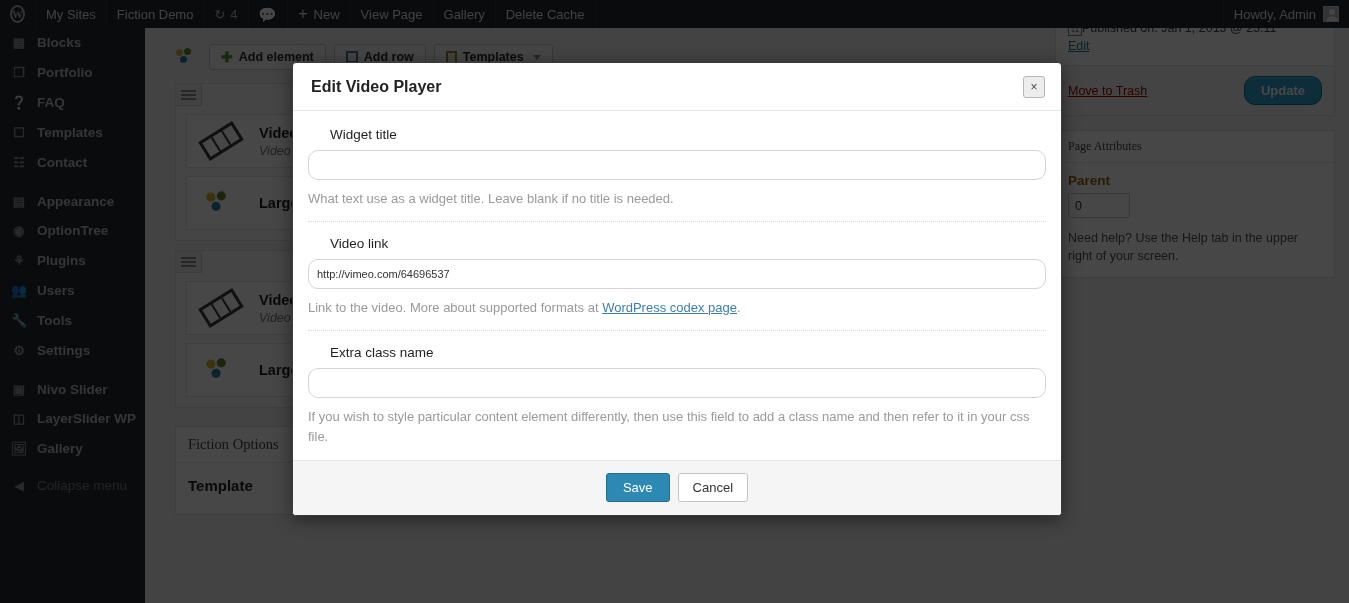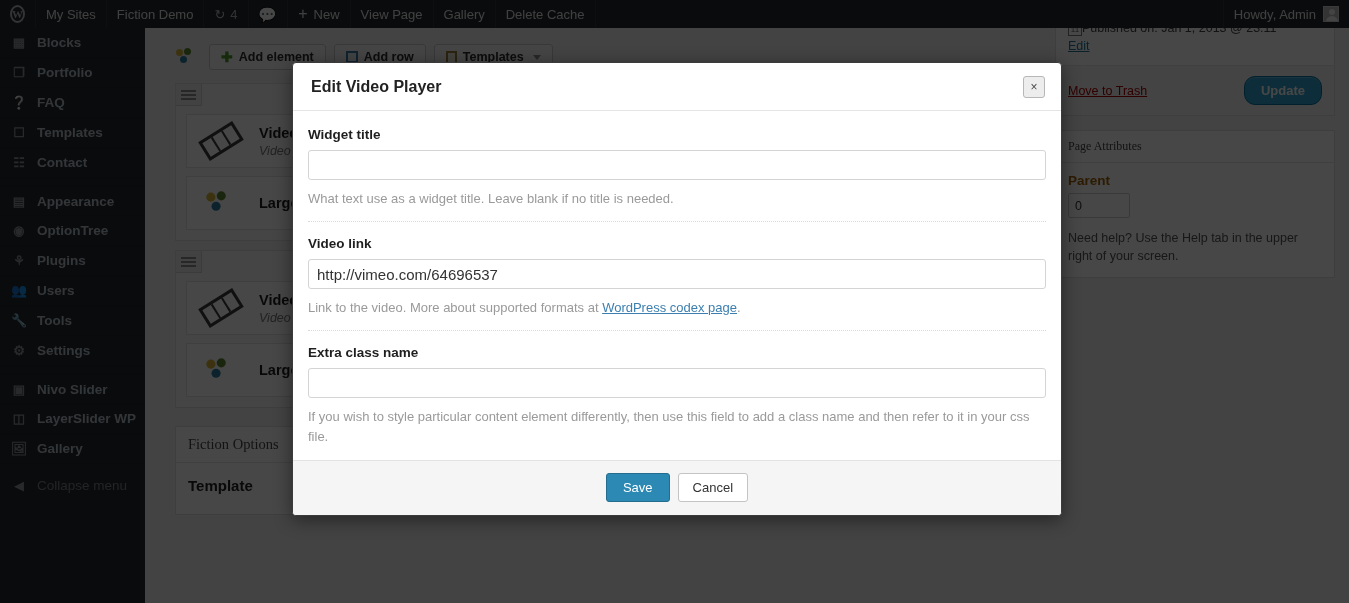--- a/index.html
+++ b/index.html
@@ -297,28 +297,28 @@
     border: 1px solid #b7b7b7;
     border-radius: 3px;
     display: flex; align-items: center; justify-content: center;
     font-size: 12px; color: #4b4b4b; cursor: pointer;
     font-family: "Liberation Sans", sans-serif;
     line-height: 1;
   }
   .modal-body { padding: 2px 15px 0 15px; }
   .field-block { padding: 14px 0 12px 0; border-bottom: 1px dotted #d9d9d9; }
   .field-block:last-of-type { border-bottom: none; }
-  .fld-label { font-size: 13.5px; font-weight: bold; color: #1f1f1f; margin-bottom: 8px; }
+  .fld-label { font-size: 13.5px; font-weight: normal; color: #1f1f1f; margin-bottom: 8px; margin-left: 22px; }
   .fld-input {
     width: 100%; height: 30px;
     border: 1px solid #d4d4d4;
-    border-radius: 3px;
+    border-radius: 10px;
     background: #fff;
     padding: 0 8px;
-    font-size: 15px; color: #333;
+    font-size: 11px; color: #333;
     display: flex; align-items: center;
     cursor: text;
   }
   .fld-desc { margin-top: 9px; font-size: 13px; color: #9a9a9a; line-height: 1.55; }
   .fld-desc a { color: #3c7faf; text-decoration: underline; }
   .modal-foot {
     background: #f5f5f5;
     border-top: 1px solid #e3e3e3;
     padding: 12px 0 13px 0;
     display: flex; align-items: center; justify-content: center;

